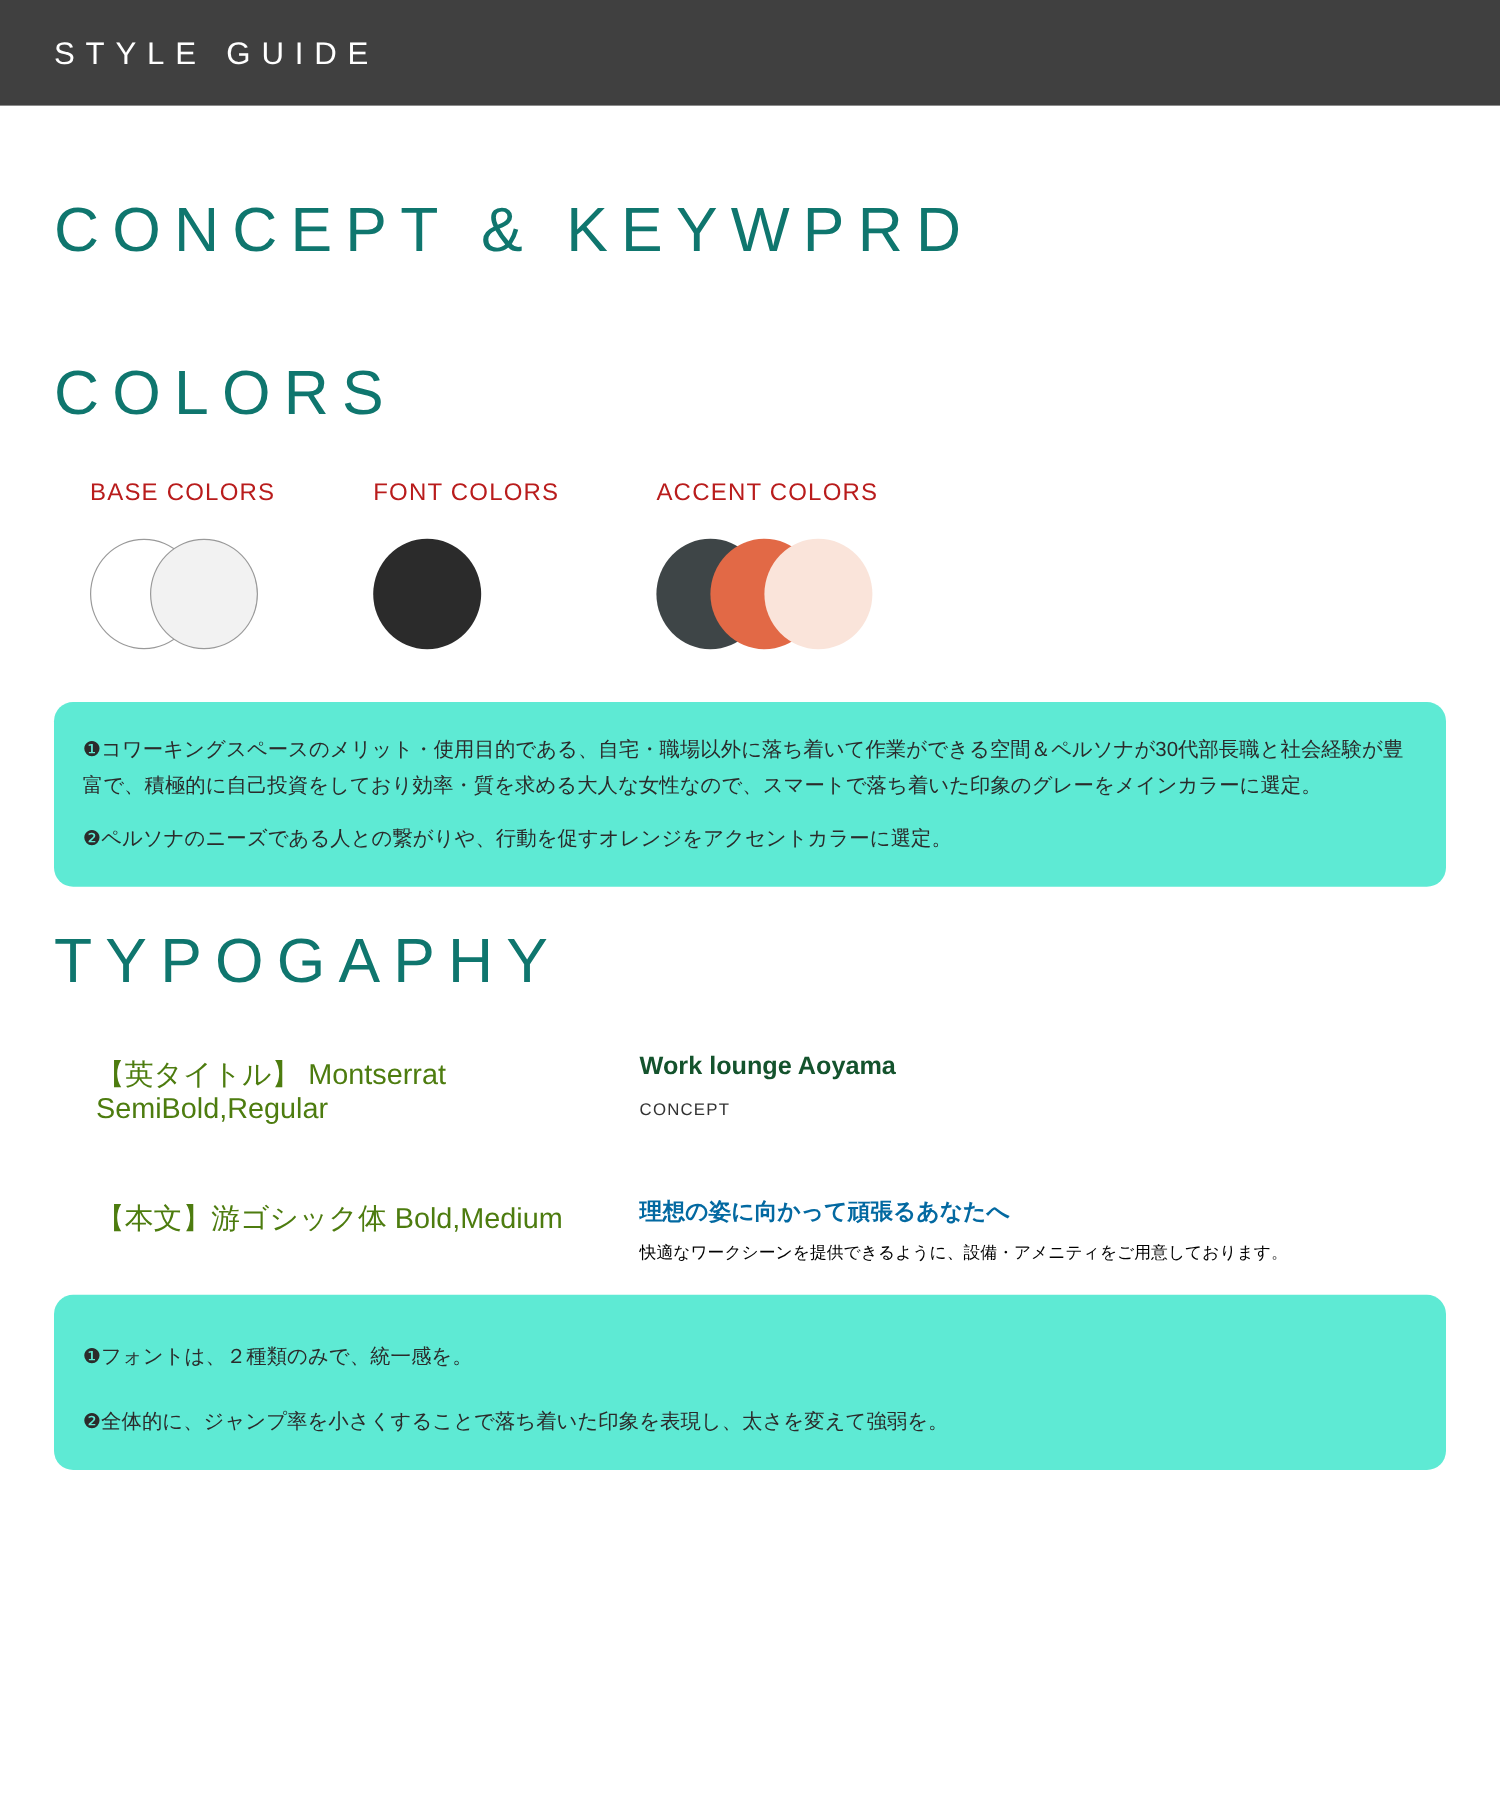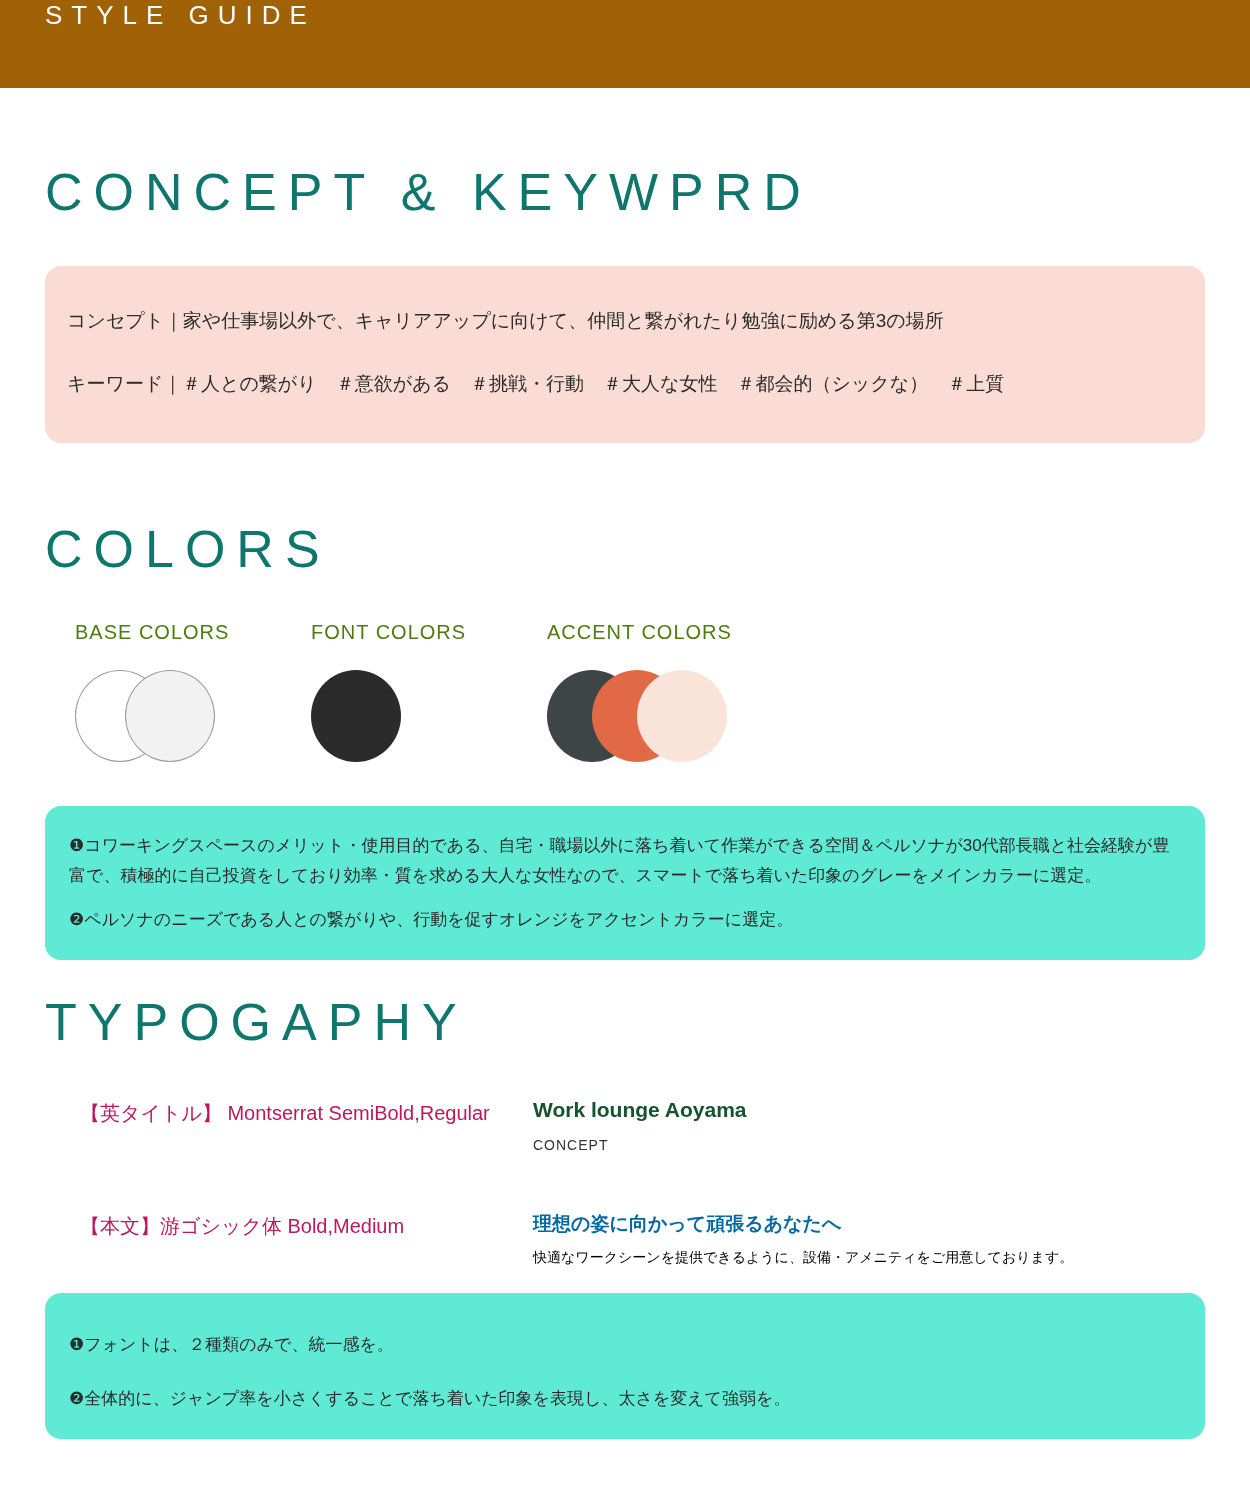--- a/index.html
+++ b/index.html
@@ -10,22 +10,23 @@
     position: relative;
     font-family: "Liberation Sans", "DejaVu Sans", sans-serif;
     color: #2e2e2e;
     overflow: hidden;
   }
 
   
   .header-bar {
     height: 88px;
     width: 100%;
-    background: #a16207;
+    background: #404040;
     display: flex;
+    align-items: center;
     padding-left: 45px;
   }
   .header-title {
     color: #ffffff;
     font-size: 26px;
     font-weight: 500;
     letter-spacing: 9px;
   }
 
   .content { padding: 0 45px; }
@@ -57,21 +58,21 @@
   .colors-heading { margin-top: 76px; }
   .swatch-row {
     margin-top: 42px;
     display: flex;
   }
   .swatch-group { width: 236px; }
   .swatch-group:first-child { margin-left: 30px; }
   .swatch-label {
     font-size: 20px;
     letter-spacing: 1px;
-    color: #4d7c0f;
+    color: #b91c1c;
   }
   .swatch-circles {
     position: relative;
     margin-top: 26px;
     height: 92px;
   }
   .swatch {
     position: absolute;
     top: 0;
     width: 90px;
@@ -96,22 +97,22 @@
   
   .typo-heading { margin-top: 32px; }
   .typo-row {
     display: flex;
     margin-left: 35px;
     margin-top: 46px;
   }
   .typo-row + .typo-row { margin-top: 58px; }
   .typo-label {
     width: 453px;
-    font-size: 20px;
-    color: #be185d;
+    font-size: 24px;
+    color: #4d7c0f;
     padding-top: 2px;
   }
   .typo-sample { flex: 1; }
   .typo-sample-title-en {
     font-size: 21px;
     font-weight: bold;
     color: #14532d;
   }
   .typo-sample-sub-en {
     margin-top: 15px;
@@ -139,24 +140,20 @@
 </head>
 <body>
 
 <div class="header-bar">
   <span class="header-title">STYLE GUIDE</span>
 </div>
 
 <div class="content">
 
   <h2 class="section-heading concept-heading">CONCEPT &amp; KEYWPRD</h2>
-  <div class="concept-box">
-    <p>コンセプト｜家や仕事場以外で、キャリアアップに向けて、仲間と繋がれたり勉強に励める第3の場所</p>
-    <p>キーワード｜＃人との繋がり　＃意欲がある　＃挑戦・行動　＃大人な女性　＃都会的（シックな）　＃上質</p>
-  </div>
 
   <h2 class="section-heading colors-heading">COLORS</h2>
 
   <div class="swatch-row">
     <div class="swatch-group">
       <div class="swatch-label">BASE COLORS</div>
       <div class="swatch-circles">
           <span class="swatch" style="left: 0px; background: rgb(255, 255, 255); border: 1px solid rgb(154, 154, 154);"></span>
           <span class="swatch" style="left: 50px; background: rgb(242, 242, 242); border: 1px solid rgb(154, 154, 154);"></span>
         </div>

